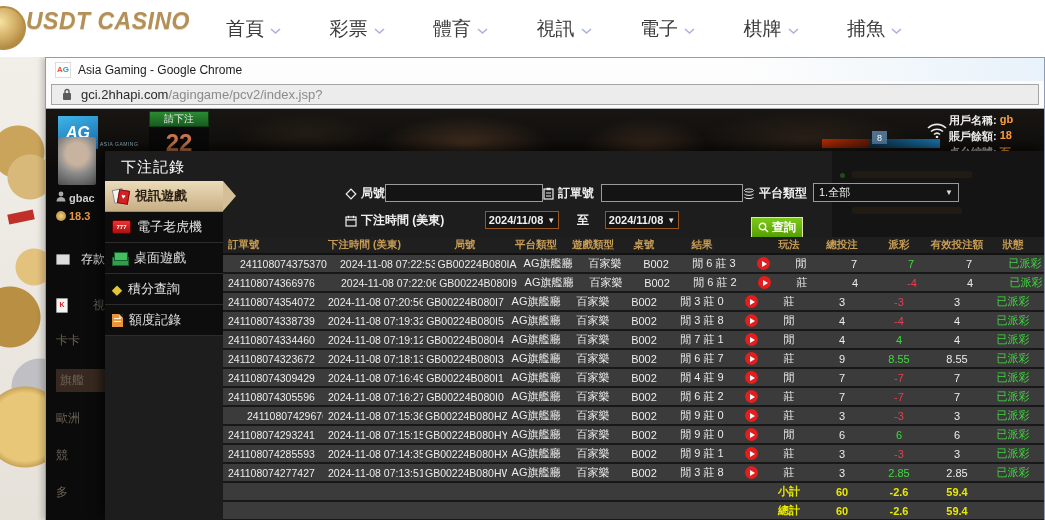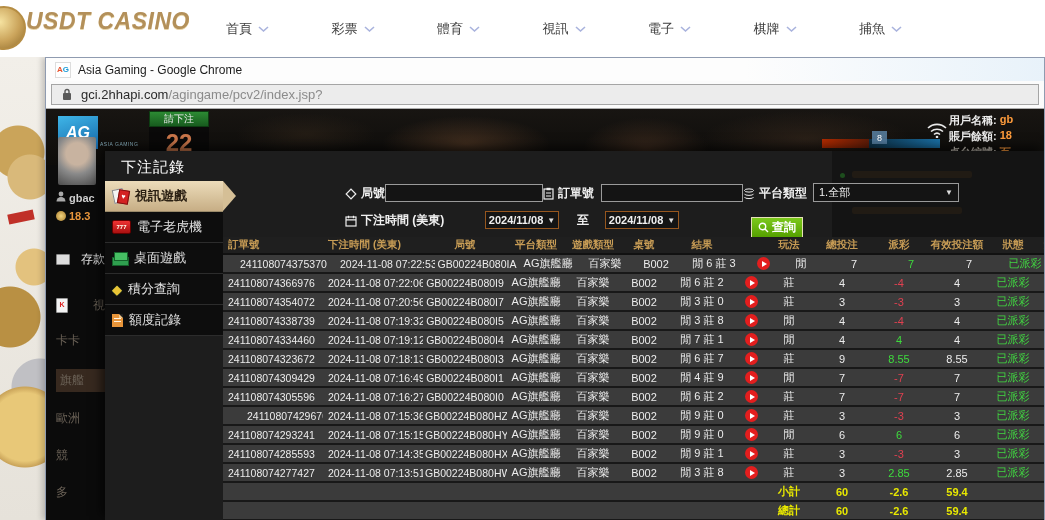--- a/index.html
+++ b/index.html
@@ -9,21 +9,21 @@
 
   
   .topnav{position:absolute;left:0;top:0;width:1045px;height:57px;background:#fff;z-index:1;}
   .logo{position:absolute;left:0;top:8px;display:flex;align-items:center;}
   .logo-coin{position:absolute;left:-18px;top:-2px;width:40px;height:40px;border-radius:50%;
      background:radial-gradient(circle at 40% 35%,#f6e3a1,#caa35a 55%,#8f6c2c);border:2px solid #b58d44;}
   .logo-text{margin-left:26px;font-size:23px;font-weight:800;font-style:italic;color:#b3905a;
      letter-spacing:.5px;text-shadow:0 1px 0 #e8d5a8;}
   .nav-items{position:absolute;left:226px;top:0;width:676px;height:57px;display:flex;
      align-items:center;justify-content:space-between;}
-  .nav-item{display:flex;align-items:center;gap:6px;font-size:13px;color:#3b3b3b;cursor:pointer;}
+  .nav-item{display:flex;align-items:center;gap:6px;font-size:19px;color:#3b3b3b;cursor:pointer;}
 
   
   .chrome{position:absolute;left:45px;top:57px;width:1000px;height:463px;background:#fff;
      border:1px solid #8f9bb0;border-bottom:none;box-shadow:-3px 0 6px rgba(0,0,0,.2);box-sizing:border-box;}
   .titlebar{height:23px;display:flex;align-items:center;gap:7px;padding-left:9px;
      background:linear-gradient(90deg,#fdfdfd 70%,#e8f2fa);font-size:12px;color:#1c1c1c;}
   .favicon{width:14px;height:14px;background:#fff;border:1px solid #ddd;display:flex;
      align-items:center;justify-content:center;font-size:8px;font-weight:bold;line-height:1;}
   .favicon b{color:#e8542f;}.favicon i{color:#1e9bd7;font-style:normal;font-weight:bold;}
   .urlbar{height:28px;background:#fbfbfb;border-bottom:1px solid #adadad;display:flex;
@@ -440,21 +440,21 @@
               <span class="cell" style="width: 28px;"><span class="ic-playcirc"></span></span>
               <span class="cell" style="width: 48px;">閒</span>
               <span class="cell" style="width: 58px;">7</span>
               <span class="cell pos" style="width: 56px;">7</span>
               <span class="cell" style="width: 60px;">7</span>
               <span class="cell stat" style="width: 52px;">已派彩</span>
               <span class="cell" style="width: 20px;"></span>
             </div>
             <div class="trow">
               <span class="cell al mono" style="width: 100px;">241108074366976</span>
-              <span class="cell al mono" style="width: 100px;">2024-11-08 07:22:06</span>
+              <span class="cell al mono" style="width: 100px; margin-left: 13px;">2024-11-08 07:22:06</span>
               <span class="cell mono" style="width: 84px;">GB00224B080I9</span>
               <span class="cell" style="width: 58px;">AG旗艦廳</span>
               <span class="cell" style="width: 56px;">百家樂</span>
               <span class="cell" style="width: 46px;">B002</span>
               <span class="cell" style="width: 70px;">閒 6 莊 2</span>
               <span class="cell" style="width: 28px;"><span class="ic-playcirc"></span></span>
               <span class="cell" style="width: 48px;">莊</span>
               <span class="cell" style="width: 58px;">4</span>
               <span class="cell neg" style="width: 56px;">-4</span>
               <span class="cell" style="width: 60px;">4</span>

